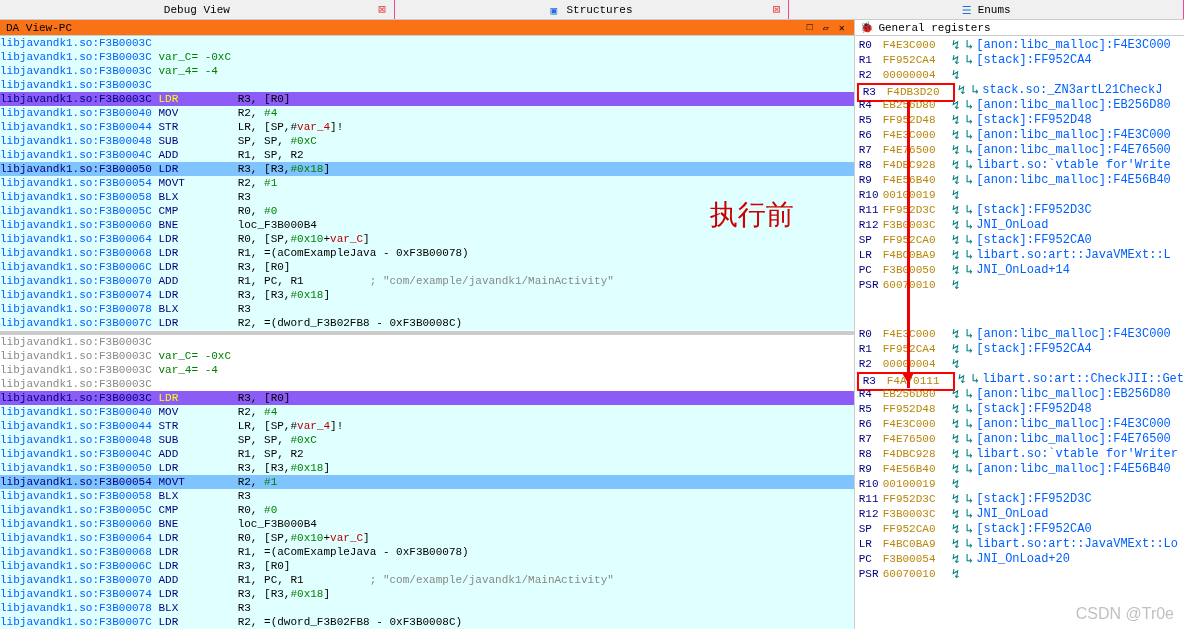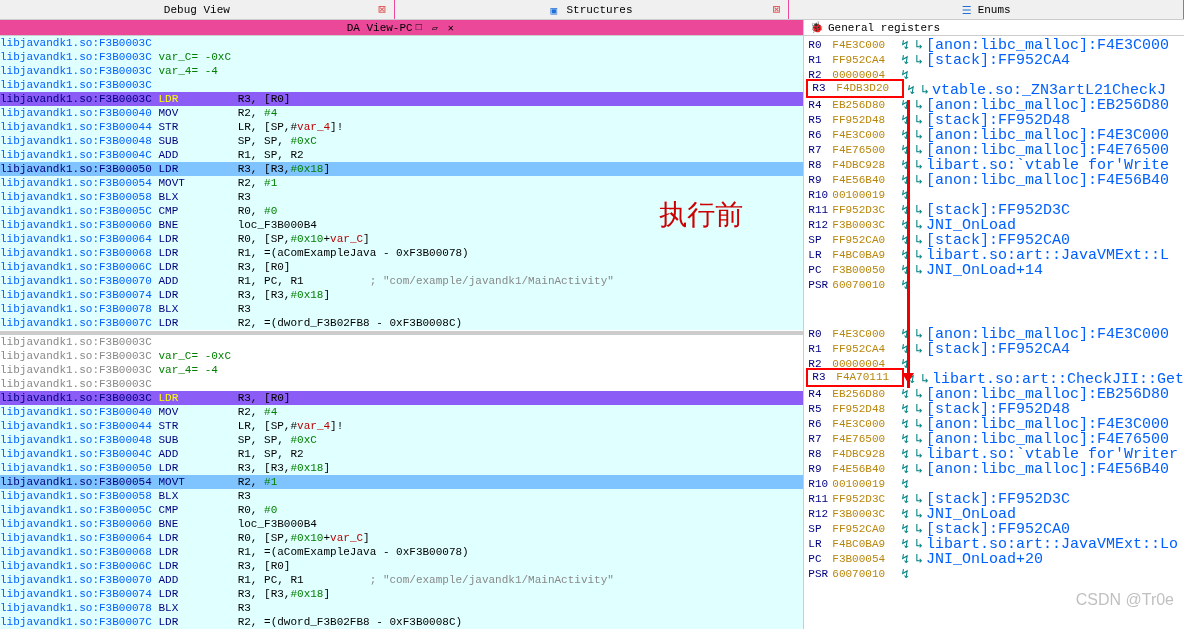--- a/index.html
+++ b/index.html
@@ -4,21 +4,21 @@
 <style>
 *{margin:0;padding:0;box-sizing:border-box;font-family:"Courier New",monospace;font-size:11px}
 body{background:#fff;overflow:hidden}
 .tabs{display:flex;height:20px;background:#f0f0f0;border-bottom:1px solid #ccc}
 .tab{flex:1;display:flex;align-items:center;justify-content:center;border-right:1px solid #ec4899;position:relative;gap:4px}
 .tab .icon{width:12px;height:12px;display:inline-block}
 .tab .close{position:absolute;right:8px;color:#e06060;font-weight:bold;font-size:12px}
 .main{display:flex;height:609px}
 .left{width:900px;border-right:1px solid #ccc;display:flex;flex-direction:column}
 .right{flex:1;display:flex;flex-direction:column}
-.ph{height:16px;background:#ec4899;border-bottom:1px solid #ccc;display:flex;align-items:center;padding:0 6px;justify-content:center}
+.ph{height:16px;background:#f97316;border-bottom:1px solid #ccc;display:flex;align-items:center;padding:0 6px;justify-content:space-between}
 .ph .wc{display:flex;gap:4px}
 .ph .wc span{width:12px;height:12px;display:inline-flex;align-items:center;justify-content:center;font-size:10px;cursor:pointer}
 .code{flex:1;overflow:auto;background:#fff;position:relative}
 .line{height:14px;line-height:14px;white-space:pre;font-family:"Courier New",monospace}
 .bg-cyan{background:#e0ffff}
 .bg-red{background:#8b5cf6;color:#ffff00}
 .bg-blue{background:#7fc3ff}
 .bg-white{background:#fff}
 .addr{color:#000080}
 .bg-cyan .addr{color:#0060ff}
@@ -27,29 +27,29 @@
 .bg-red .mnem{color:#ffff00}
 .op{color:#000}
 .imm{color:#008000}
 .var{color:#b00}
 .comment{color:#888}
 .vardef{color:#008000}
 .anno{position:absolute;color:#c00;font-size:28px;font-family:SimSun,serif}
 .reg-header{height:16px;border-bottom:1px solid #ccc;padding:0 6px;display:flex;align-items:center;gap:4px}
 .bug-icon{color:#8b0000}
 .reg-block{padding:2px 0}
-.reg-line{height:15px;line-height:15px;display:flex;align-items:flex-end;white-space:nowrap}
+.reg-line{height:15px;line-height:15px;display:flex;align-items:flex-start;white-space:nowrap}
 .reg-line .rn{color:#000080;width:28px;padding-left:4px}
 .reg-line .rv{color:#b8860b;width:66px}
 .reg-line .rx{color:#008080;margin:0 3px;font-size:13px}
-.reg-line .rl{color:#0060ff;font-size:15px}
+.reg-line .rl{color:#0060ff;font-size:12px}
 .reg-boxed{border:2px solid #f00;margin-left:2px}
 .arrow{position:absolute;left:907px;width:3px;background:#e00;z-index:10}
 .arrow::after{content:"";position:absolute;bottom:-1px;left:-5px;border:6px solid transparent;border-top:10px solid #e00}
-.watermark{position:absolute;bottom:20px;right:10px;color:rgba(150,150,150,0.6);font-size:16px;font-family:Arial}
+.watermark{position:absolute;bottom:6px;right:10px;color:rgba(150,150,150,0.6);font-size:16px;font-family:Arial}
 </style>
 </head>
 <body>
 
 <div class="tabs">
   <div class="tab">
     <span>Debug View</span>
     <span class="close">⊠</span>
   </div>
   <div class="tab">
@@ -148,21 +148,21 @@
           <span class="rv">00000004</span>
           <span class="rx">↯</span>
         </div>
         <div class="reg-line">
           <span class="reg-boxed" style="display:flex">
             <span class="rn">R3</span>
             <span class="rv">F4DB3D20</span>
           </span>
           <span class="rx">↯</span>
           <span class="rx">↳</span>
-          <span class="rl">vtable.so:_ZN3artL21CheckJ</span>
+          <span class="rl">stack.so:_ZN3artL21CheckJ</span>
         </div>
         <div class="reg-line">
           <span class="rn">R4</span>
           <span class="rv">EB256D80</span>
           <span class="rx">↯</span>
           <span class="rx">↳</span>
           <span class="rl">[anon:libc_malloc]:EB256D80</span>
         </div>
         <div class="reg-line">
           <span class="rn">R5</span>

